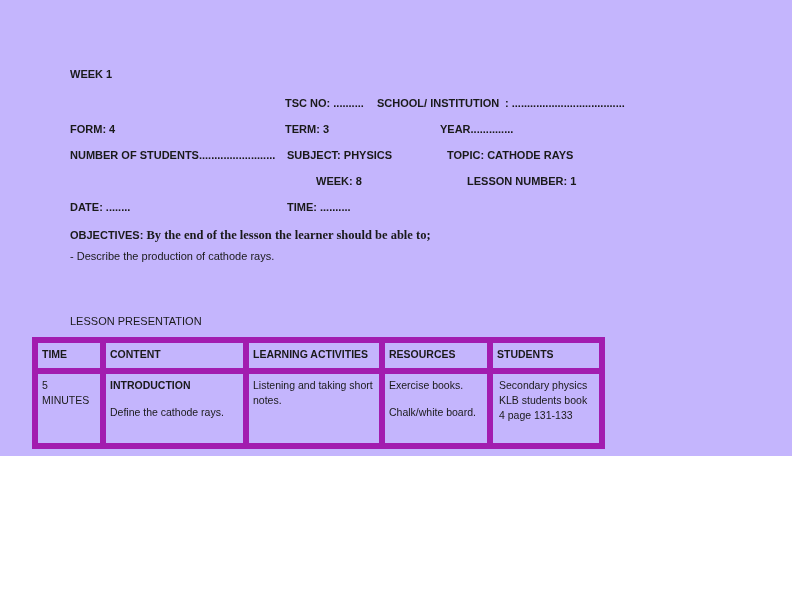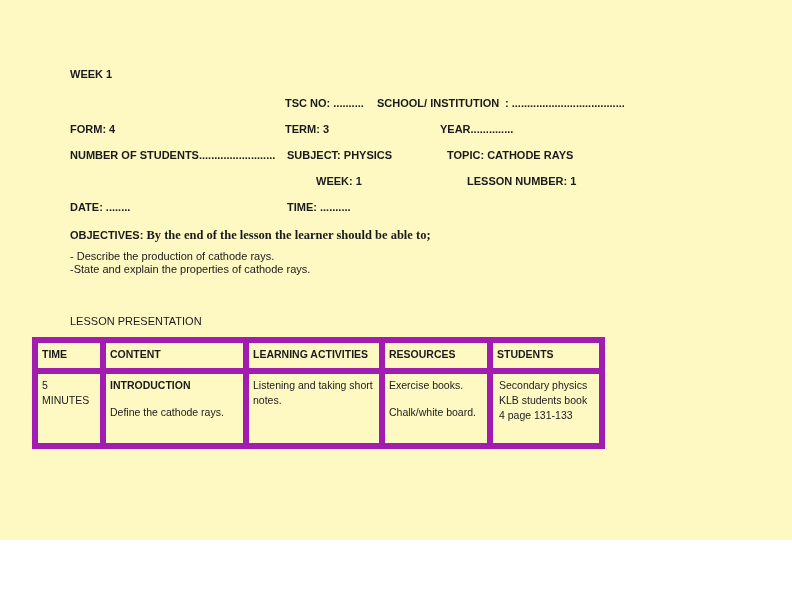--- a/index.html
+++ b/index.html
@@ -1,20 +1,20 @@
 <!DOCTYPE html>
 <html><head>
 <meta charset="utf-8">
 <style>
   html, body { margin: 0; padding: 0; background: #ffffff; }
   .page {
     position: relative;
     width: 792px;
-    height: 540px;
-    background: #fef9c3;
+    height: 456px;
+    background: #c4b5fd;
     font-family: "Liberation Sans", sans-serif;
     color: #1a1a1a;
     overflow: hidden;
   }
   .abs { position: absolute; white-space: nowrap; }
   .fs11 { font-size: 11px; }
   .b { font-weight: bold; }
   .serif-intro {
     font-family: "Liberation Serif", serif;
     font-size: 12.5px;
@@ -64,31 +64,30 @@
   <div class="abs fs11 b" style="top:97px;left:505px">: .....................................</div>
 
   <div class="abs fs11 b" style="top:123px;left:70px">FORM: 4</div>
   <div class="abs fs11 b" style="top:123px;left:285px">TERM: 3</div>
   <div class="abs fs11 b" style="top:123px;left:440px">YEAR..............</div>
 
   <div class="abs fs11 b" style="top:149px;left:70px">NUMBER OF STUDENTS.........................</div>
   <div class="abs fs11 b" style="top:149px;left:287px">SUBJECT: PHYSICS</div>
   <div class="abs fs11 b" style="top:149px;left:447px">TOPIC: CATHODE RAYS</div>
 
-  <div class="abs fs11 b" style="top:175px;left:316px">WEEK:  1</div>
+  <div class="abs fs11 b" style="top:175px;left:316px">WEEK:  8</div>
   <div class="abs fs11 b" style="top:175px;left:467px">LESSON NUMBER:  1</div>
 
   <div class="abs fs11 b" style="top:201px;left:70px">DATE: ........</div>
   <div class="abs fs11 b" style="top:201px;left:287px">TIME: ..........</div>
 
   <div class="abs fs11" style="top:250px;left:70px">- Describe the production of cathode rays.</div>
   <div class="abs" style="top:225px;left:70px">
     <span class="fs11 b">OBJECTIVES</span><span class="fs11 b">: </span><span class="serif-intro">By the end of the lesson the learner should be able to;</span>
   </div>
-  <div class="abs fs11" style="top:263px;left:70px">-State and explain the properties of cathode rays.</div>
 
   <div class="abs fs11" style="top:315px;left:70px">LESSON PRESENTATION</div>
 
   <table class="lesson-table">
     <colgroup>
       <col class="col-time">
         <col class="col-content">
         <col class="col-activities">
         <col class="col-resources">
         <col class="col-reference">

